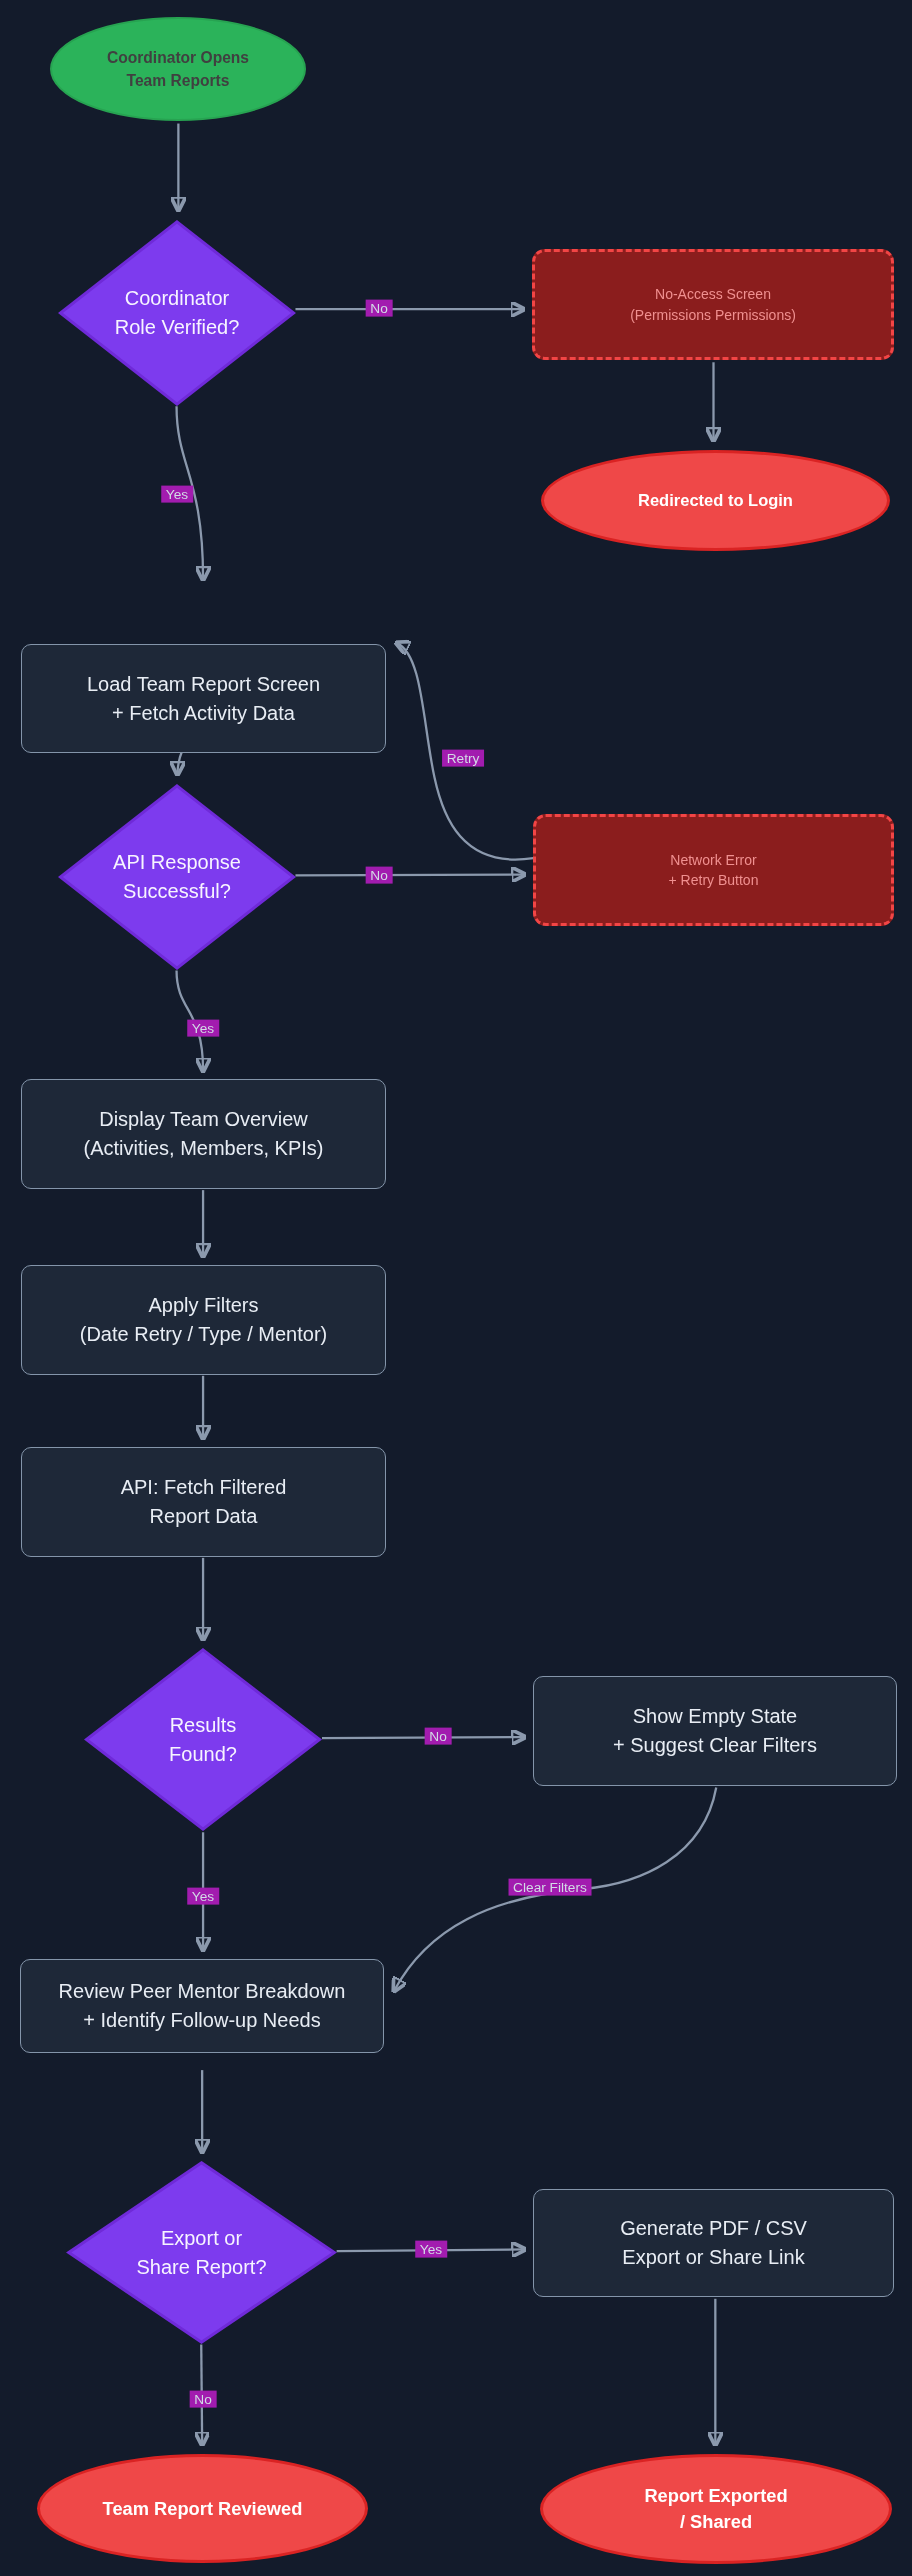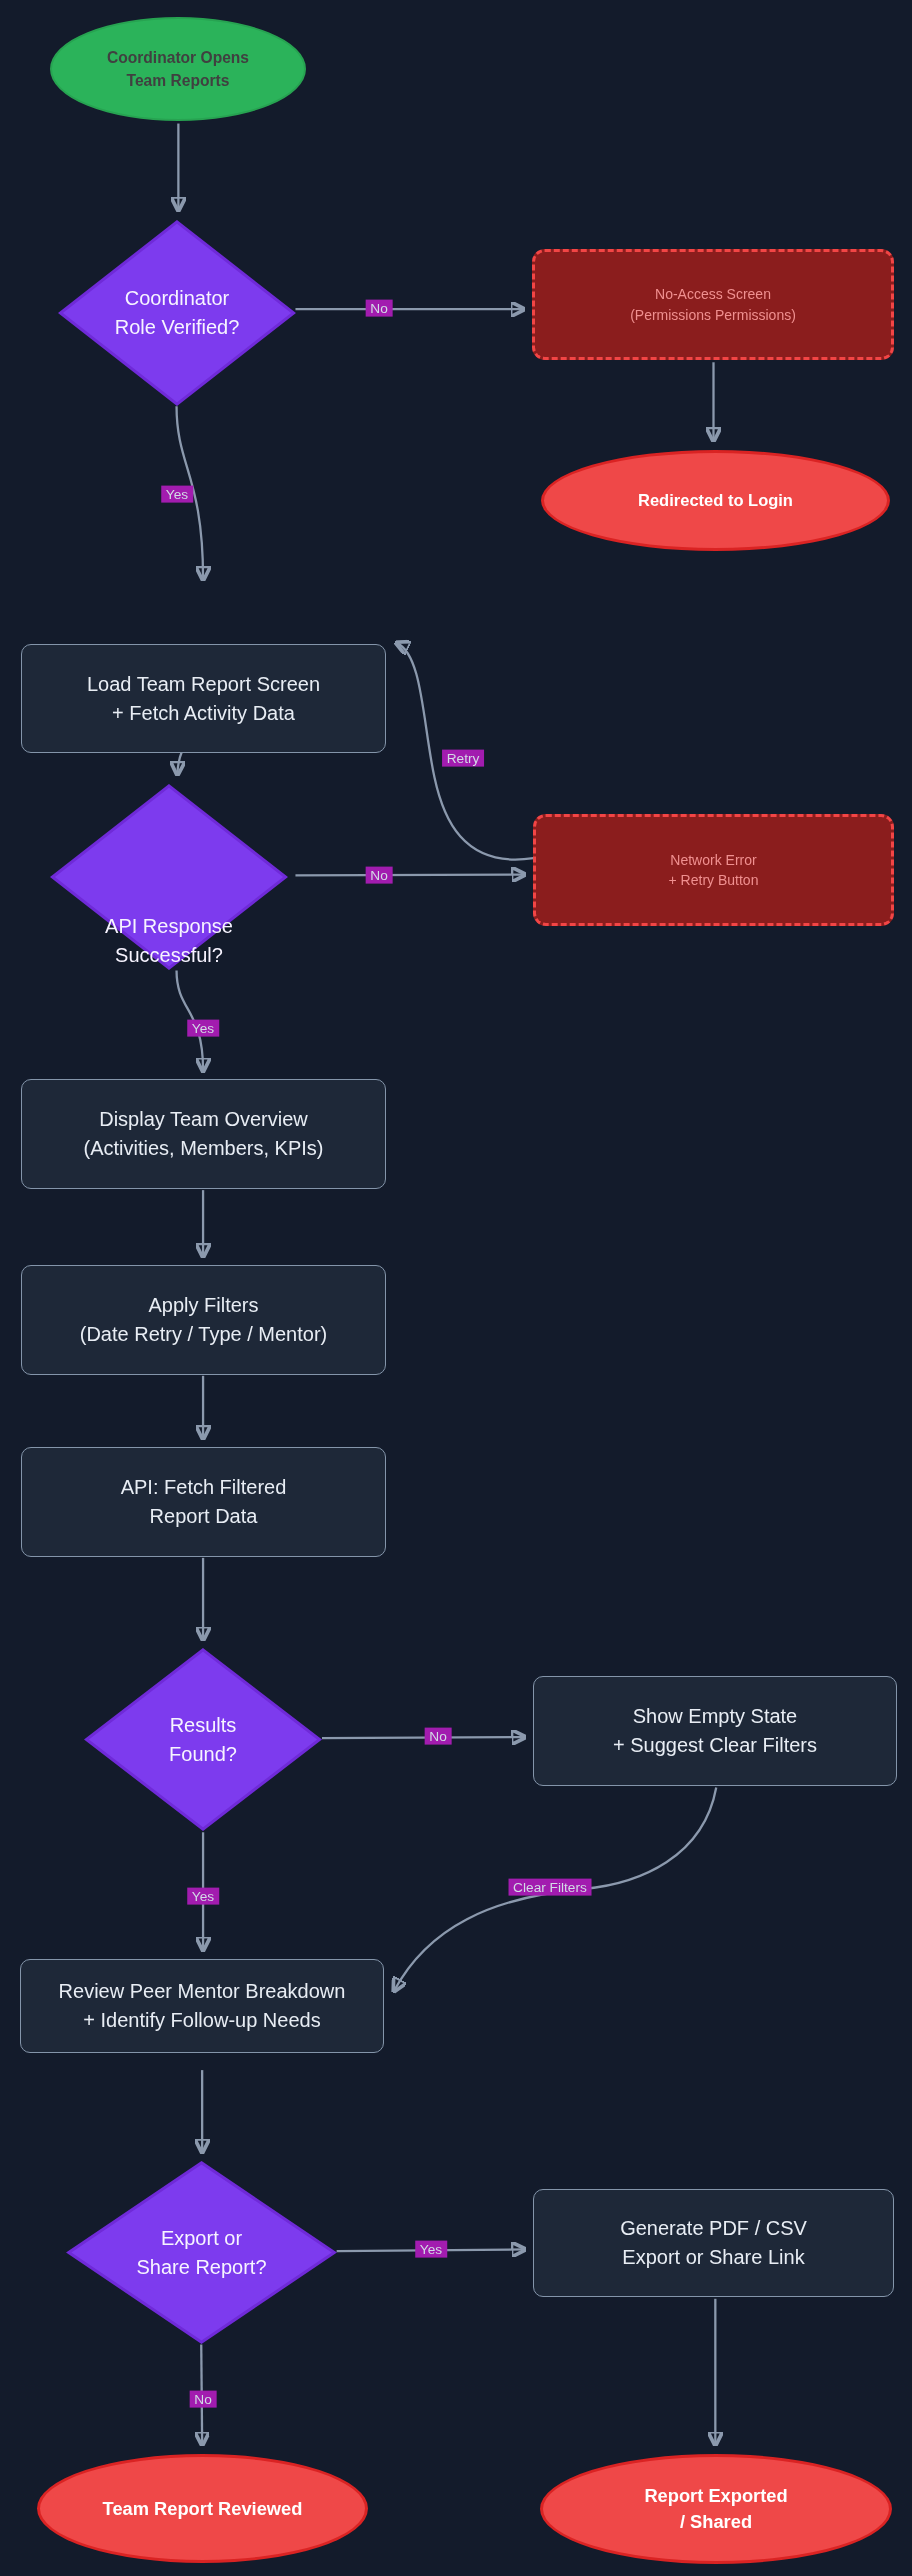--- a/index.html
+++ b/index.html
@@ -125,21 +125,21 @@
 
   <div class="node ellipse end-node small-end" style="left:541px; top:450px; width:349px; height:101px;">
     <div class="node-label">Redirected to Login</div>
   </div>
 
   <div class="node process" style="left:21px; top:604px; width:365px; height:109px;margin-top:40px;">
     <div class="node-label">Load Team Report Screen
 + Fetch Activity Data</div>
   </div>
 
-  <div class="node diamond" style="left:50px; top:784px; width:238px; height:186px;align-items:flex-end;">
+  <div class="node diamond" style="left:58px; top:784px; width:238px; height:186px;">
     <svg viewBox="0 0 100 100" preserveAspectRatio="none">
         <polygon points="50,1 99,50 50,99 1,50"></polygon>
       </svg>
     <div class="node-label">API Response
 Successful?</div>
   </div>
 
   <div class="node error-box" style="left:533px; top:814px; width:361px; height:112px;">
     <div class="node-label">Network Error
 + Retry Button</div>

